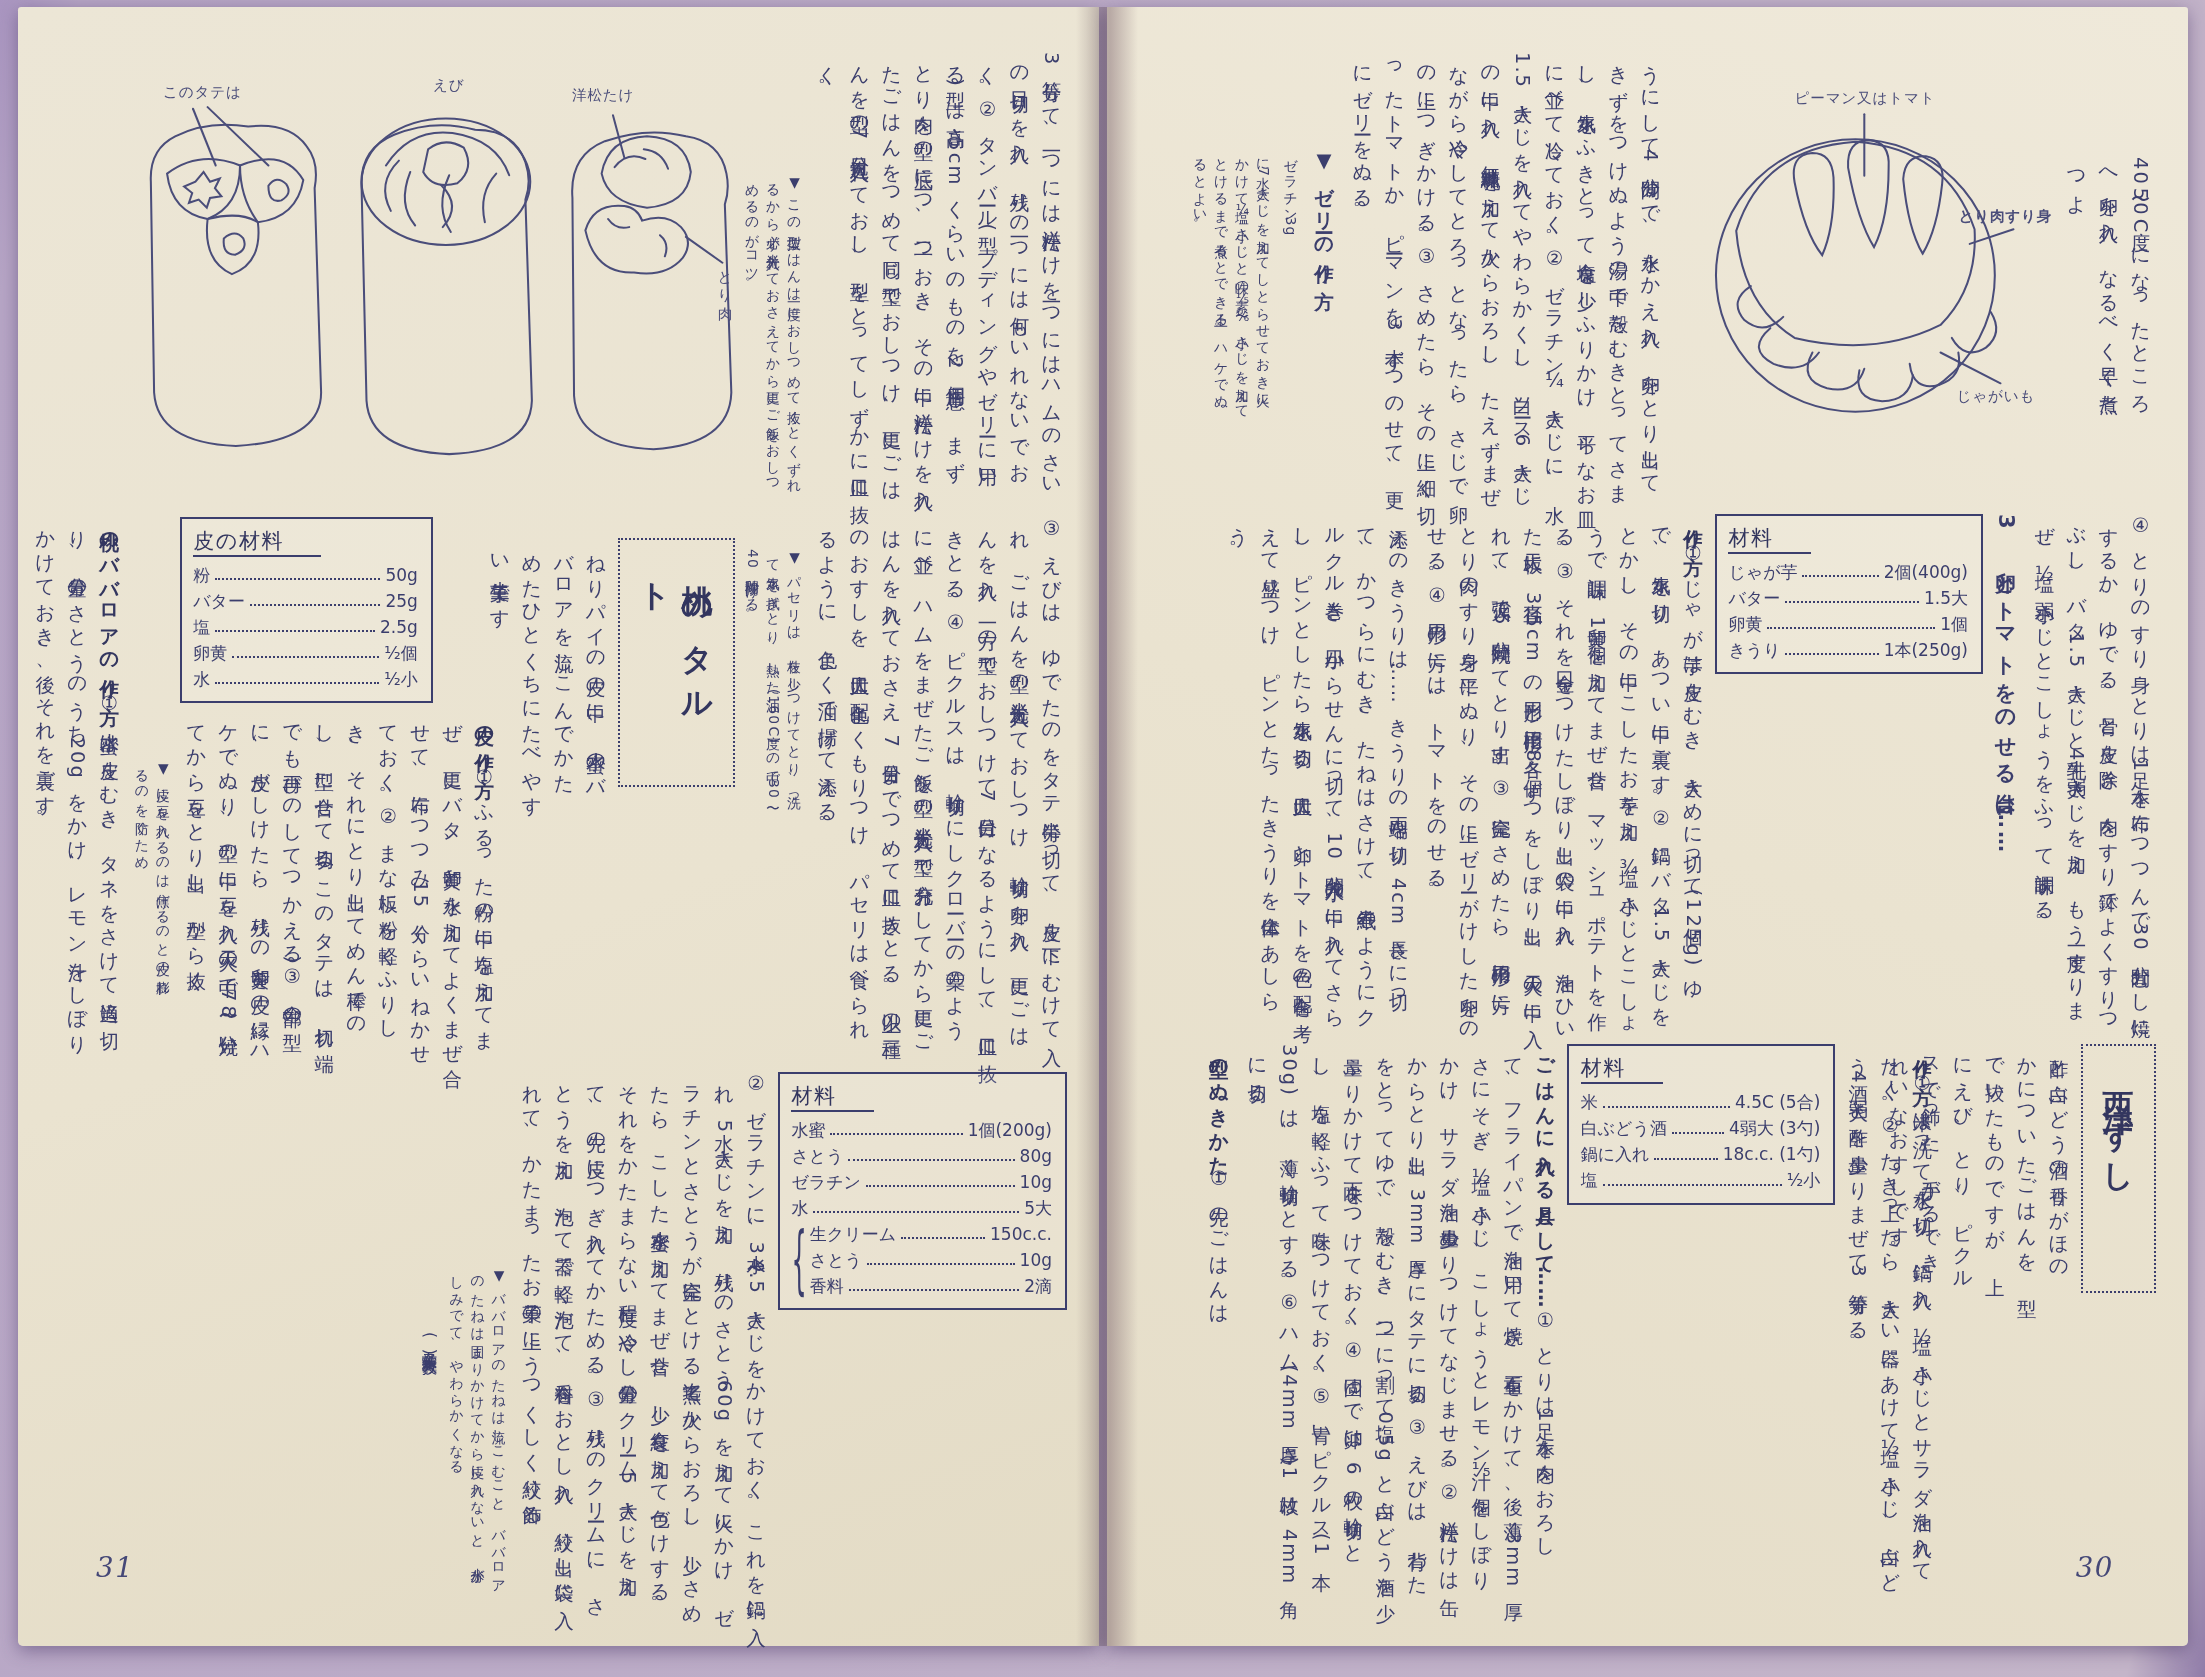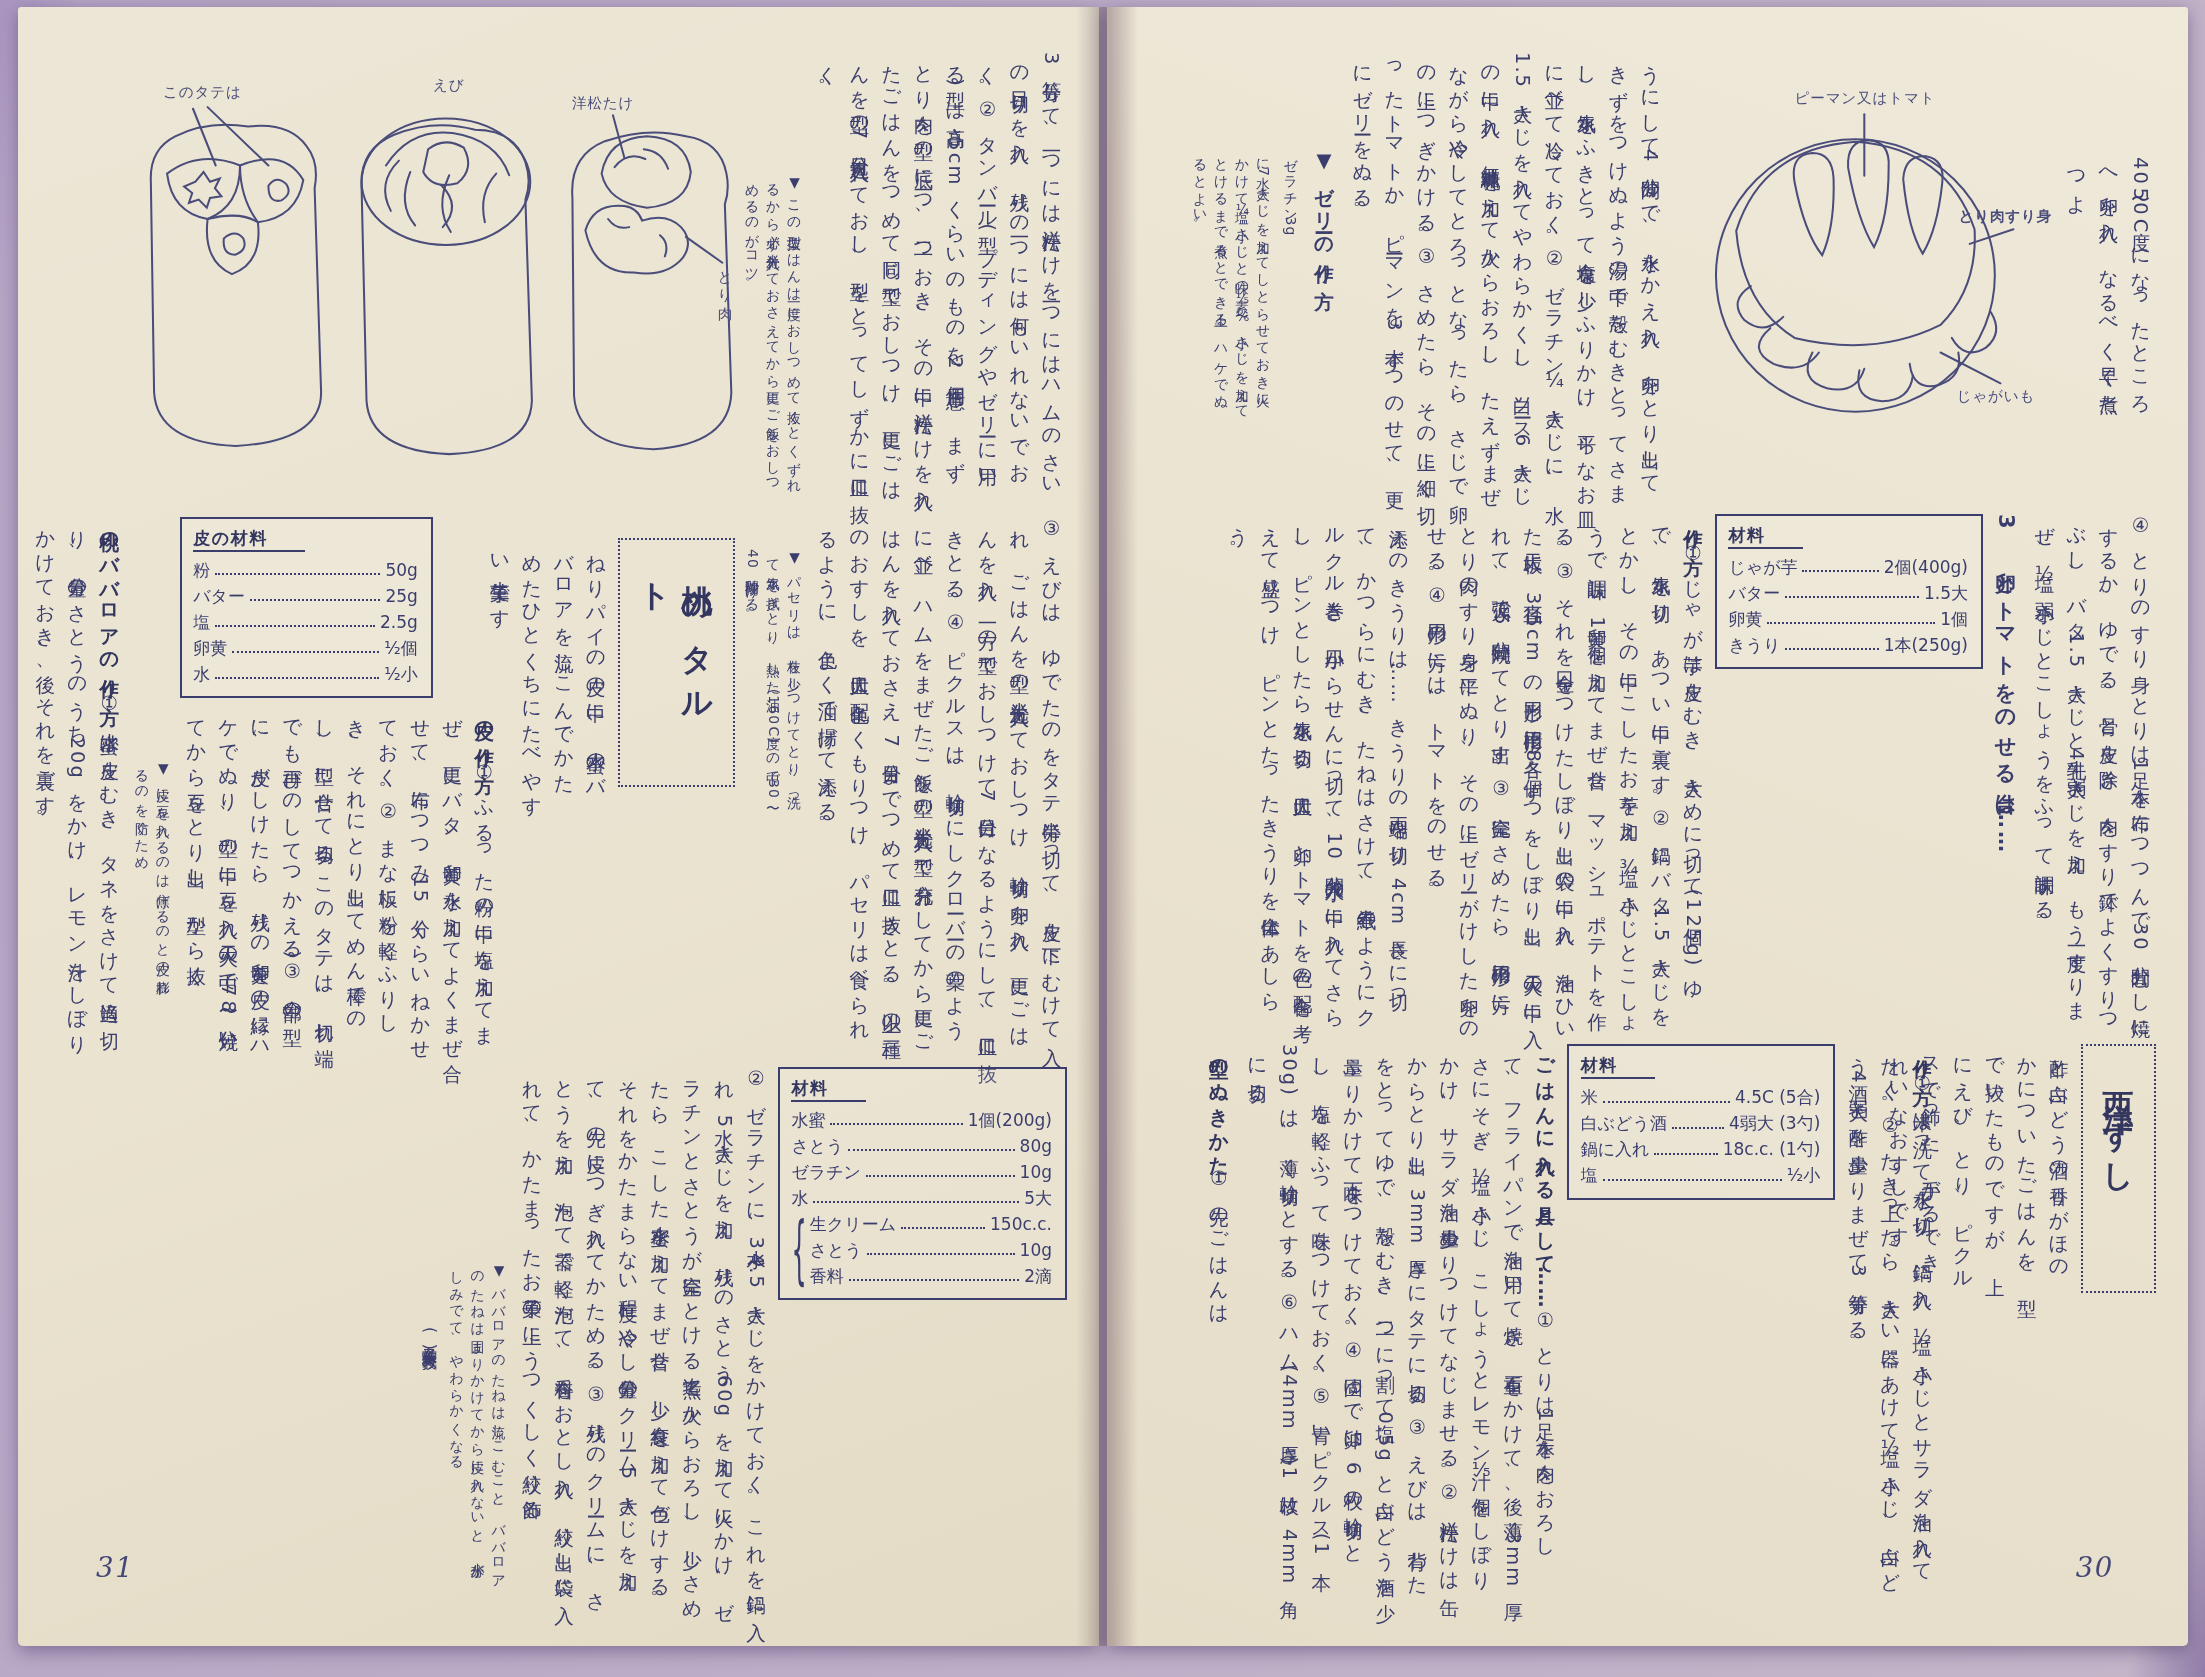--- a/index.html
+++ b/index.html
@@ -56,21 +56,21 @@
     padding:21px 14.6px;color:#33365f;
     height:203px;box-sizing:content-box;
   }
   .matbox{
     border:2.4px solid var(--ink);
     padding:8px 13px 9.7px 11.4px;
     background:rgba(255,255,255,.12);
     min-width:243px;box-sizing:border-box;
   }
   .matbox .mtitle{
-    font-weight:bold;font-size:17px;letter-spacing:1.6px;
+    font-weight:normal;font-size:21px;letter-spacing:1.6px;
     border-bottom:2.4px solid var(--ink);display:inline-block;
     padding-right:37px;margin-bottom:4.9px;color:#33365f;
   }
   .mrow{display:flex;align-items:flex-end;font-size:17px;line-height:26px;}
   .mrow .mname{white-space:nowrap;}
   .mrow .leader{flex:1;border-bottom:2.4px dotted var(--ink);margin:0 4.9px 7.3px 4.9px;min-width:16px;}
   .mrow .mval{white-space:nowrap;}
   .mgroup{display:flex;align-items:stretch;}
   .mgroup .brace{font-size:24px;display:flex;align-items:center;transform:scaleY(3.1);margin-right:3.2px;color:var(--ink);}
   .mgroup .grows{flex:1;}
@@ -128,21 +128,21 @@
               <path d="M596 150 q8 -44 56 -46 q48 2 54 44 q-4 40 -54 44 q-48 -6 -56 -42 Z"></path>
               <path d="M612 142 q16 -20 38 -10 M648 120 q22 2 30 24"></path>
               <path d="M576 220 q10 -34 48 -30 q16 2 22 18 q30 -10 48 8 q16 18 2 38 q-20 24 -60 18 q-48 2 -60 -52 Z"></path>
               <path d="M604 206 q10 14 26 10 M668 226 q12 10 6 26"></path>
               <line x1="624" y1="130" x2="610" y2="78"></line>
               <line x1="700" y1="228" x2="745" y2="260"></line>
             </g>
           </svg>
           <span class="lab" style="left:45px;top:31px;">このタテは</span>
           <span class="lab" style="left:315px;top:24px;text-align:center;">えび</span>
-          <span class="lab" style="left:454px;top:34px;margin-top:8px;">洋松たけ</span>
+          <span class="lab" style="left:454px;top:34px;">洋松たけ</span>
           <span class="lab v" style="left:597px;top:209px;">とり肉</span>
         </div>
       </div>
 
       <div class="band mt">
         <div class="vt h660" style="max-width:316px;">③えびは、ゆでたのをタテ半分に切って、皮を下にむけて入れ、ごはんを型の半分迄入れておしつけ、輪切り卵を入れ、更にごはんを入れ、一方の型でおしつけて7分目になるようにして、皿に抜きとる。④ピクルスは、輪切りにしクローバーの葉のように並べ、ハムをまぜたご飯を型の半分迄入れ型で充分おしてから更にごはんを入れておさえ、7分目までつめて皿に抜きとる。以上の三種のおすしを、大皿に配色よくもりつけ、パセリは食べられるように、色よく油で揚げて添える。</div>
         <div class="vt-sm h330" style="margin-top:32px;max-width:73px;">▼パセリは、枝を少しつけてとり、洗って水気を拭きとり、熱した油(160度C)の中で30〜40秒間揚げる。</div>
         <div class="title-box" style="margin-top:21px;">桃のタルト</div>
         <div class="vt h330" style="margin-top:24px;max-width:105px;">ねりパイの皮の中に、水蜜のババロアを流しこんでかためたひとくちにたべやすい生菓子です</div>
         <div>

